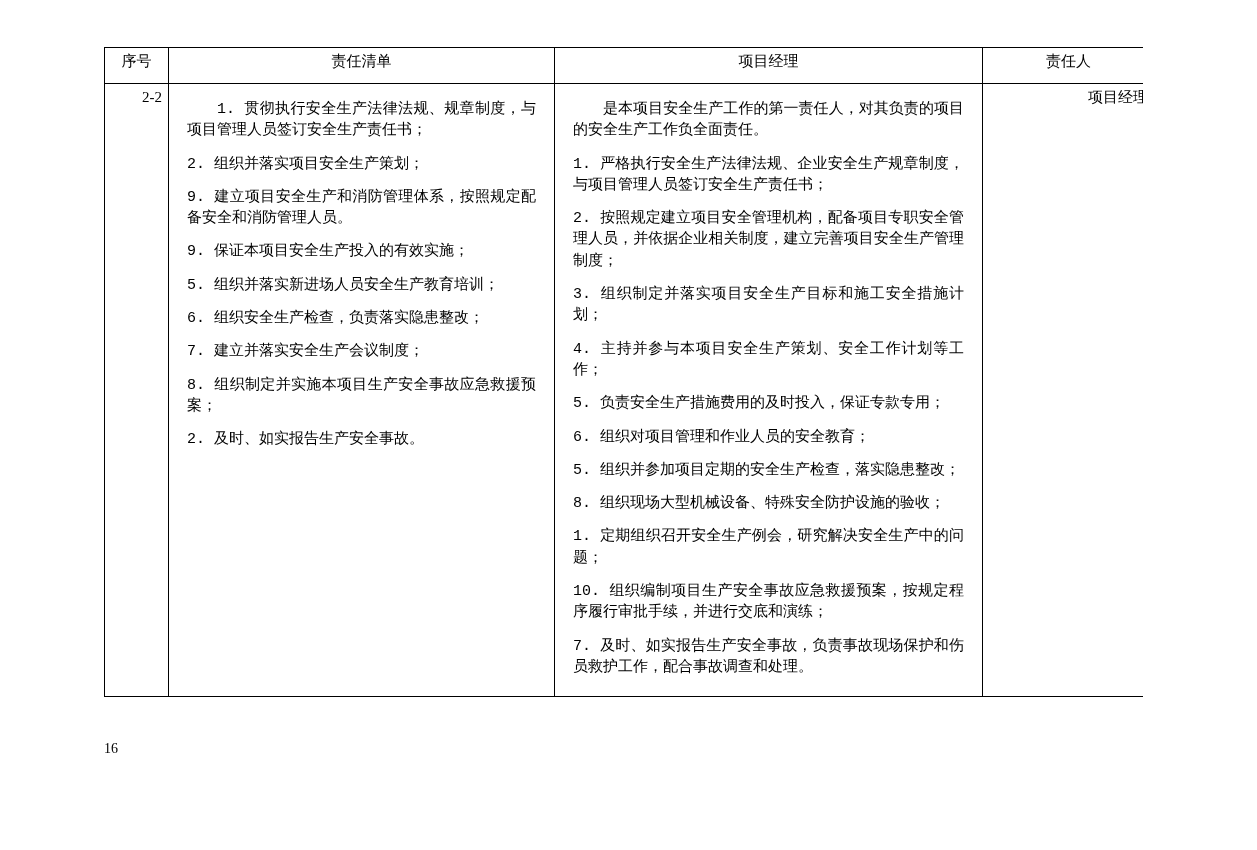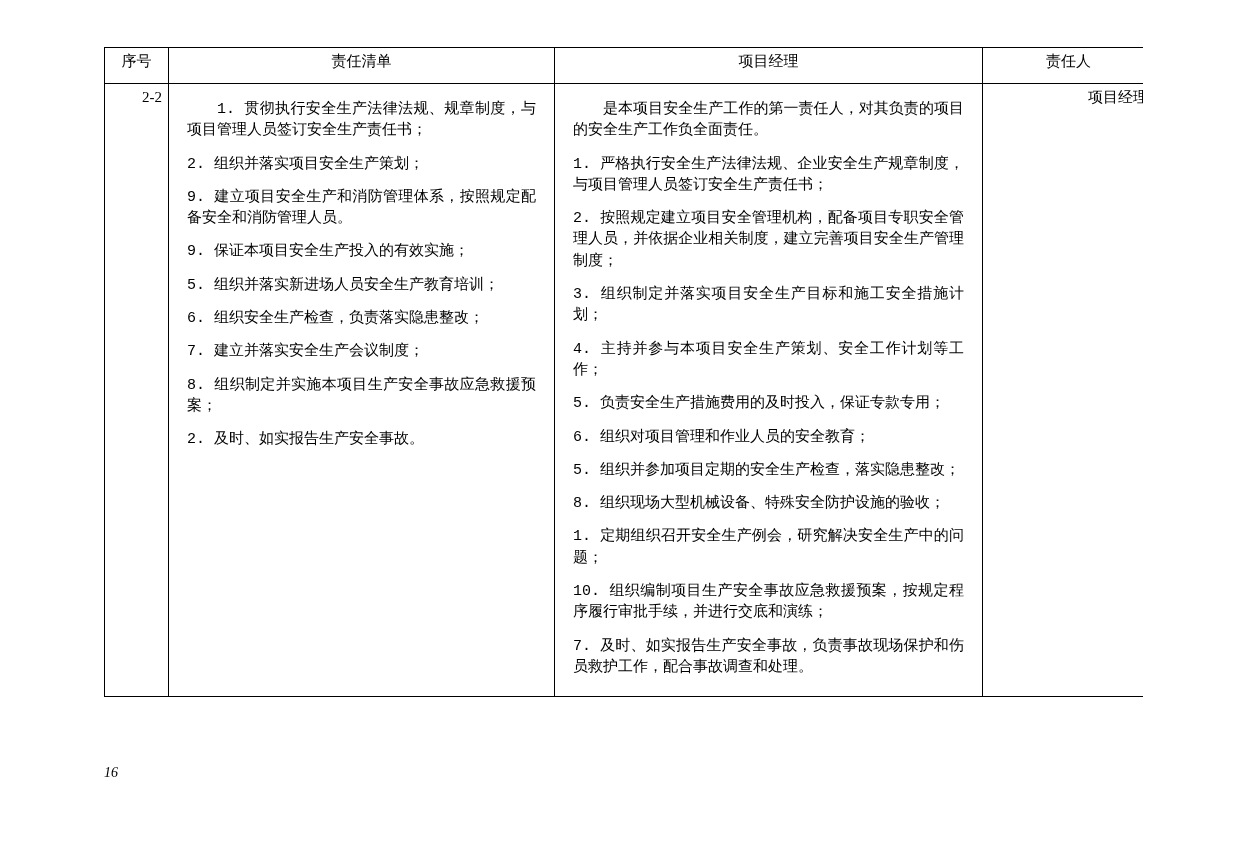--- a/index.html
+++ b/index.html
@@ -70,24 +70,23 @@
     margin: 12px;
     text-indent: 0;
     font-family: Liberation Mono, monospace;
   }
   .cell-body p.indent {
     text-indent: 2em;
   }
   .page-number {
     position: absolute;
     left: 104px;
-    top: 765px;
+    top: 741px;
     font-size: 14px;
     font-family: "Liberation Serif", "DejaVu Serif", serif;
-    font-style: italic;
   }
 </style>
 </head>
 <body>
 
 <div class="page">
 
   <table class="doc-table">
     <colgroup>
       <col class="col-no">

